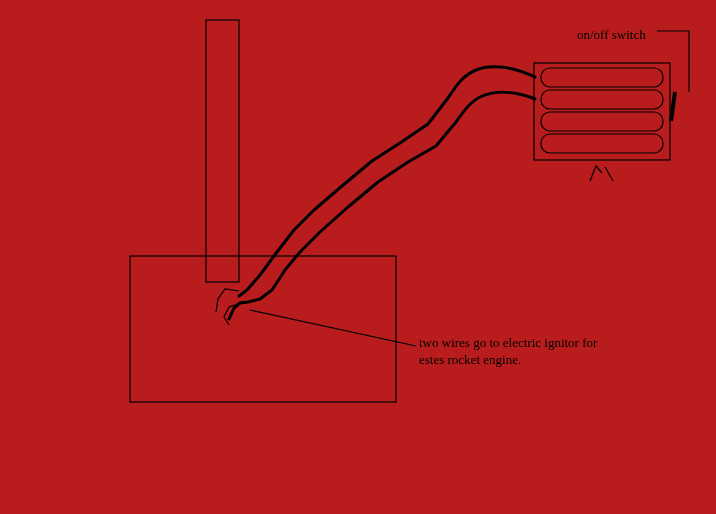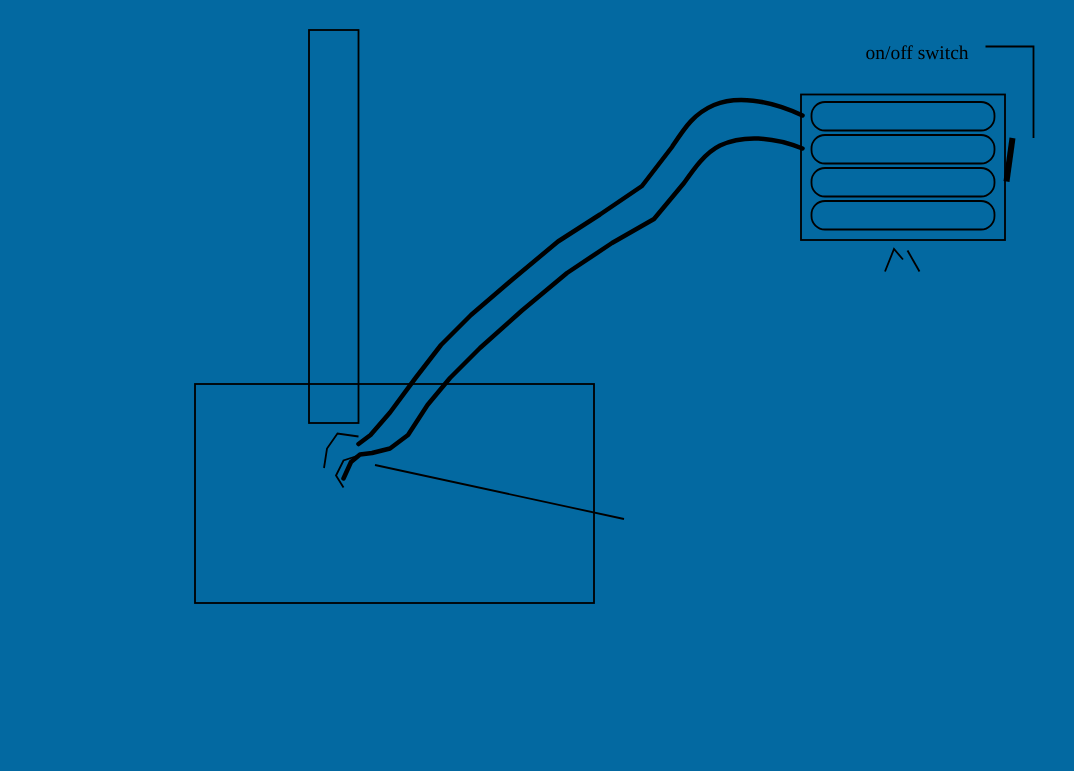--- a/index.html
+++ b/index.html
@@ -5,21 +5,21 @@
   html, body {
     margin: 0;
     padding: 0;
     background: #ffffff;
     font-family: "Liberation Serif", serif;
   }
   .canvas {
     position: relative;
     width: 716px;
     height: 514px;
-    background: #0369a1;
+    background: #b91c1c;
     overflow: hidden;
   }
   .canvas svg {
     position: absolute;
     top: 0;
     left: 0;
   }
   .label {
     position: absolute;
     font-size: 13px;
@@ -63,15 +63,17 @@
     <path class="thin" d="M590 181 L596 166 L602 173"></path>
     <path class="thin" d="M605 167 L613 181"></path>
 
     <line class="thin" x1="250" y1="310" x2="416" y2="346"></line>
   </svg>
 
   <div class="label" style="left:577px; top:26px;">on/off switch</div>
 
 
   <div class="label" style="left:419px; top:334px;">
+    <div>two wires go to electric ignitor for</div>
+    <div>estes rocket engine.</div>
   </div>
 
 </div>
 
 </body></html>

